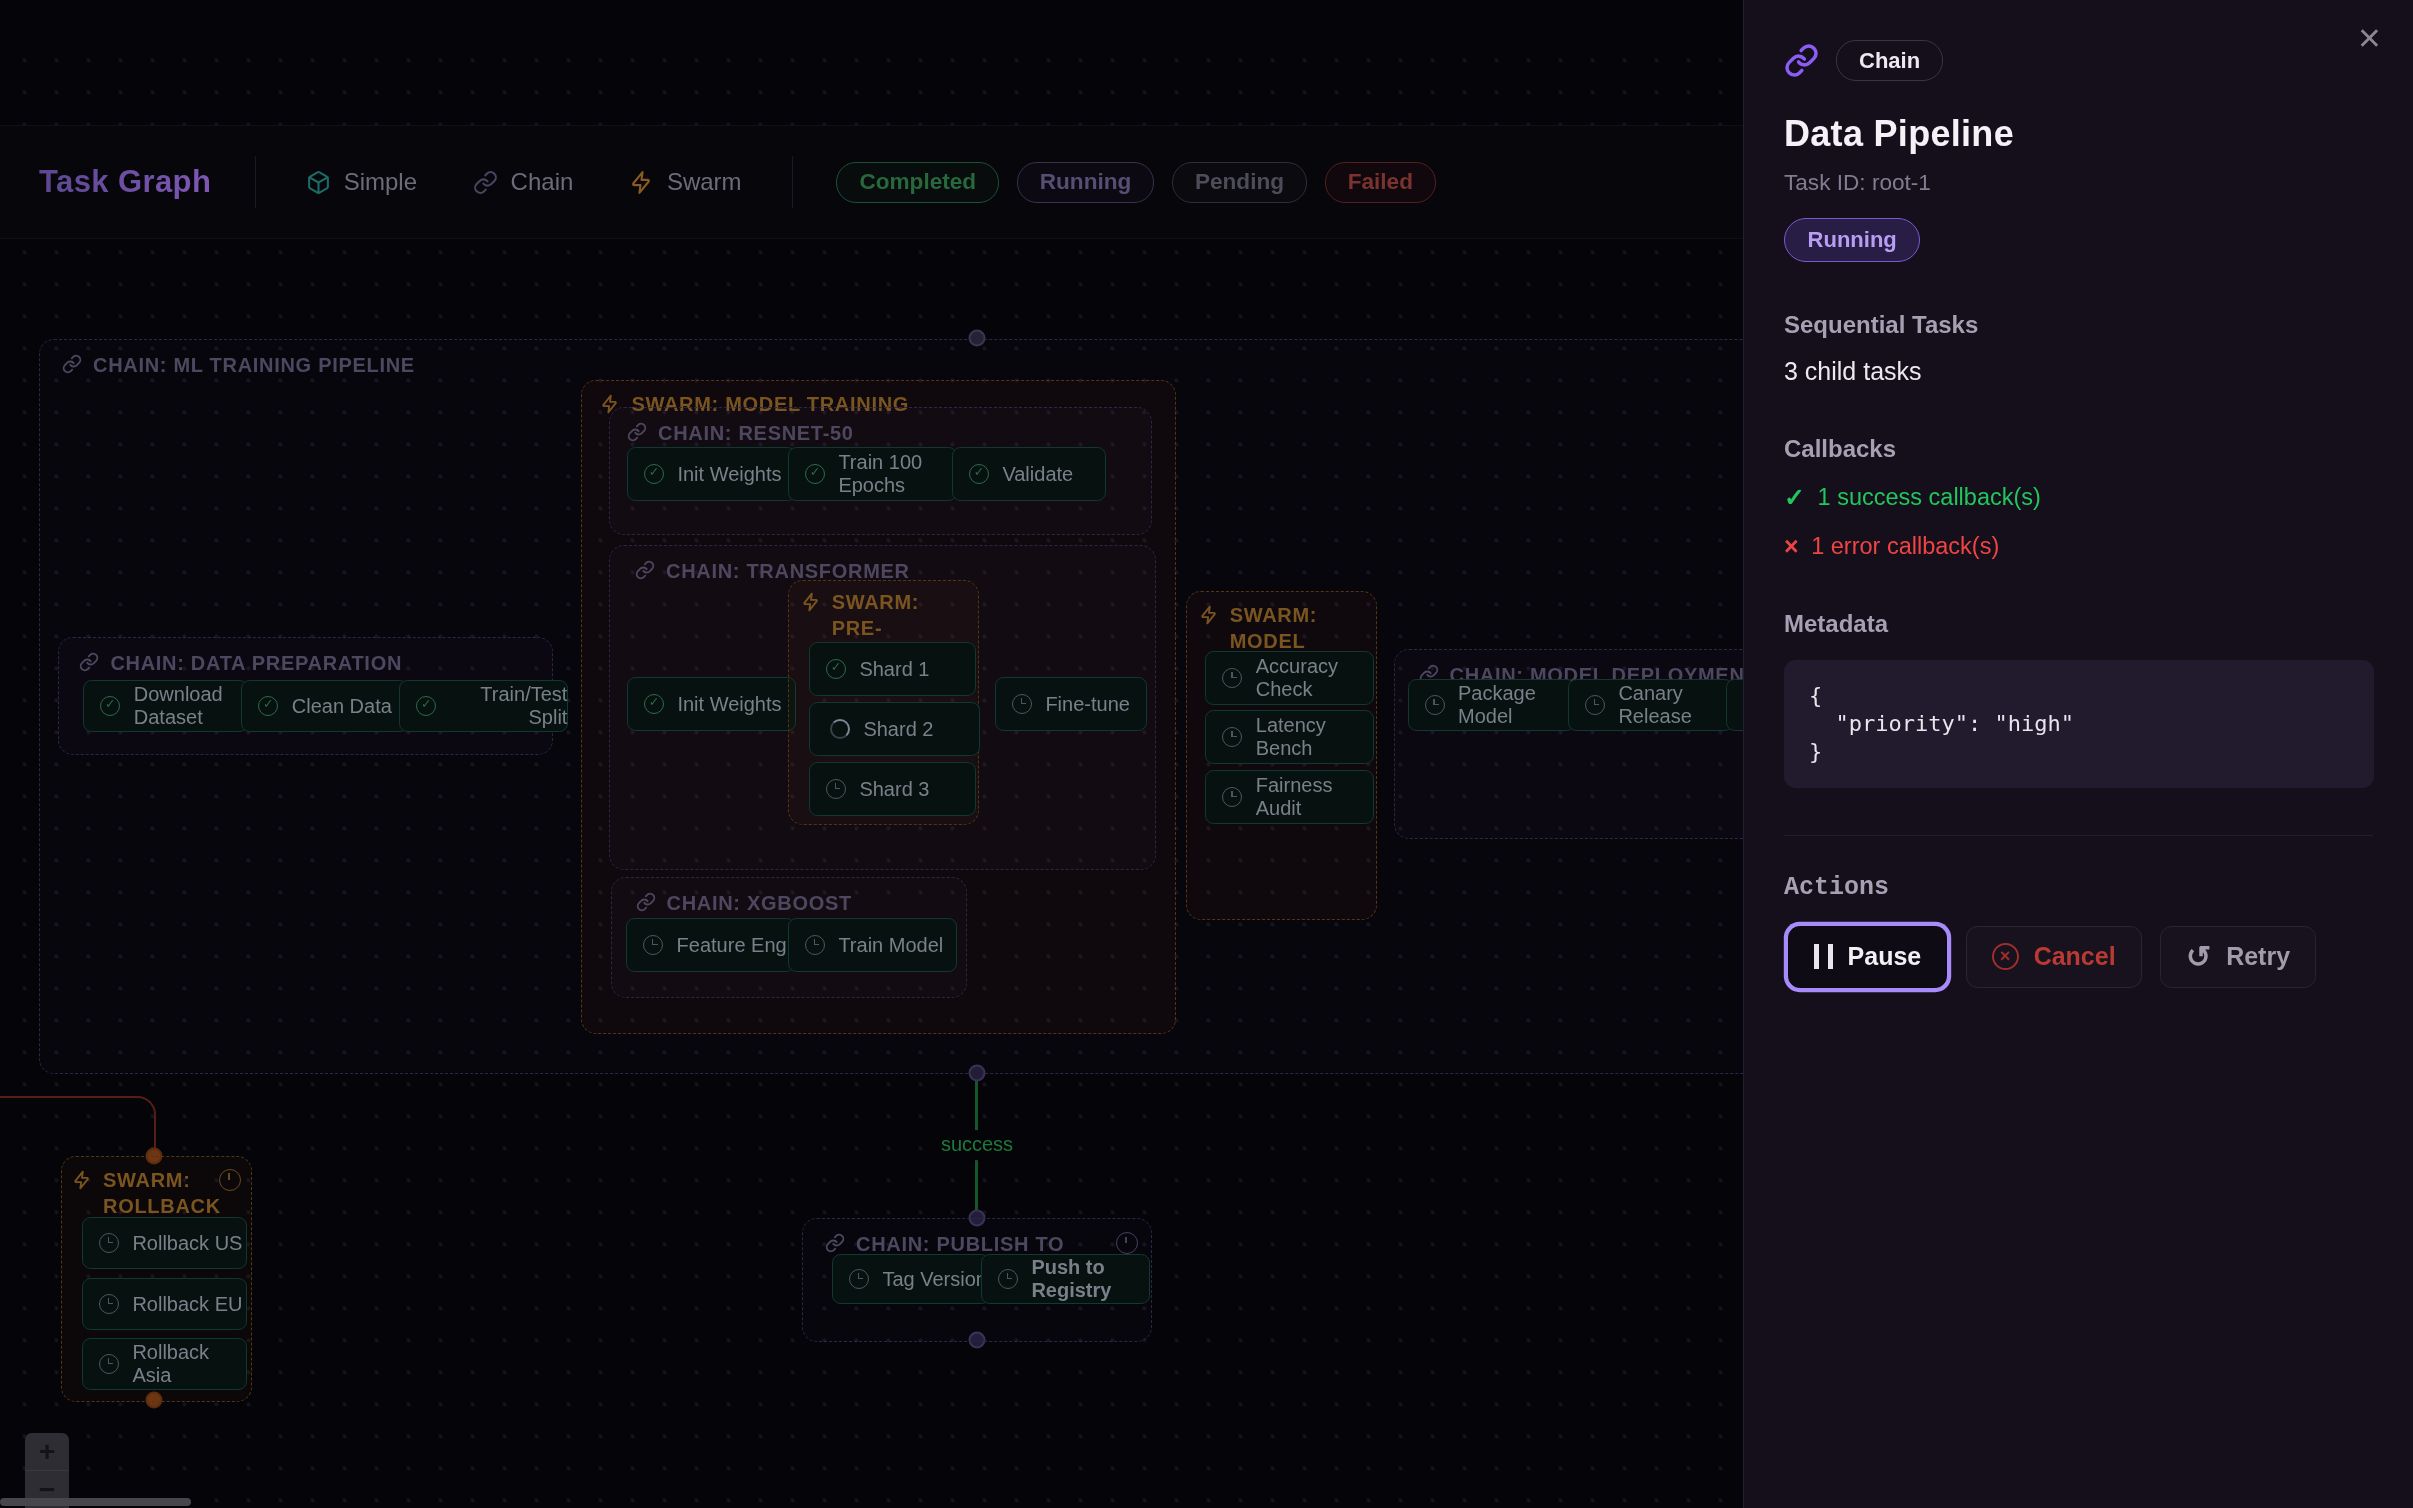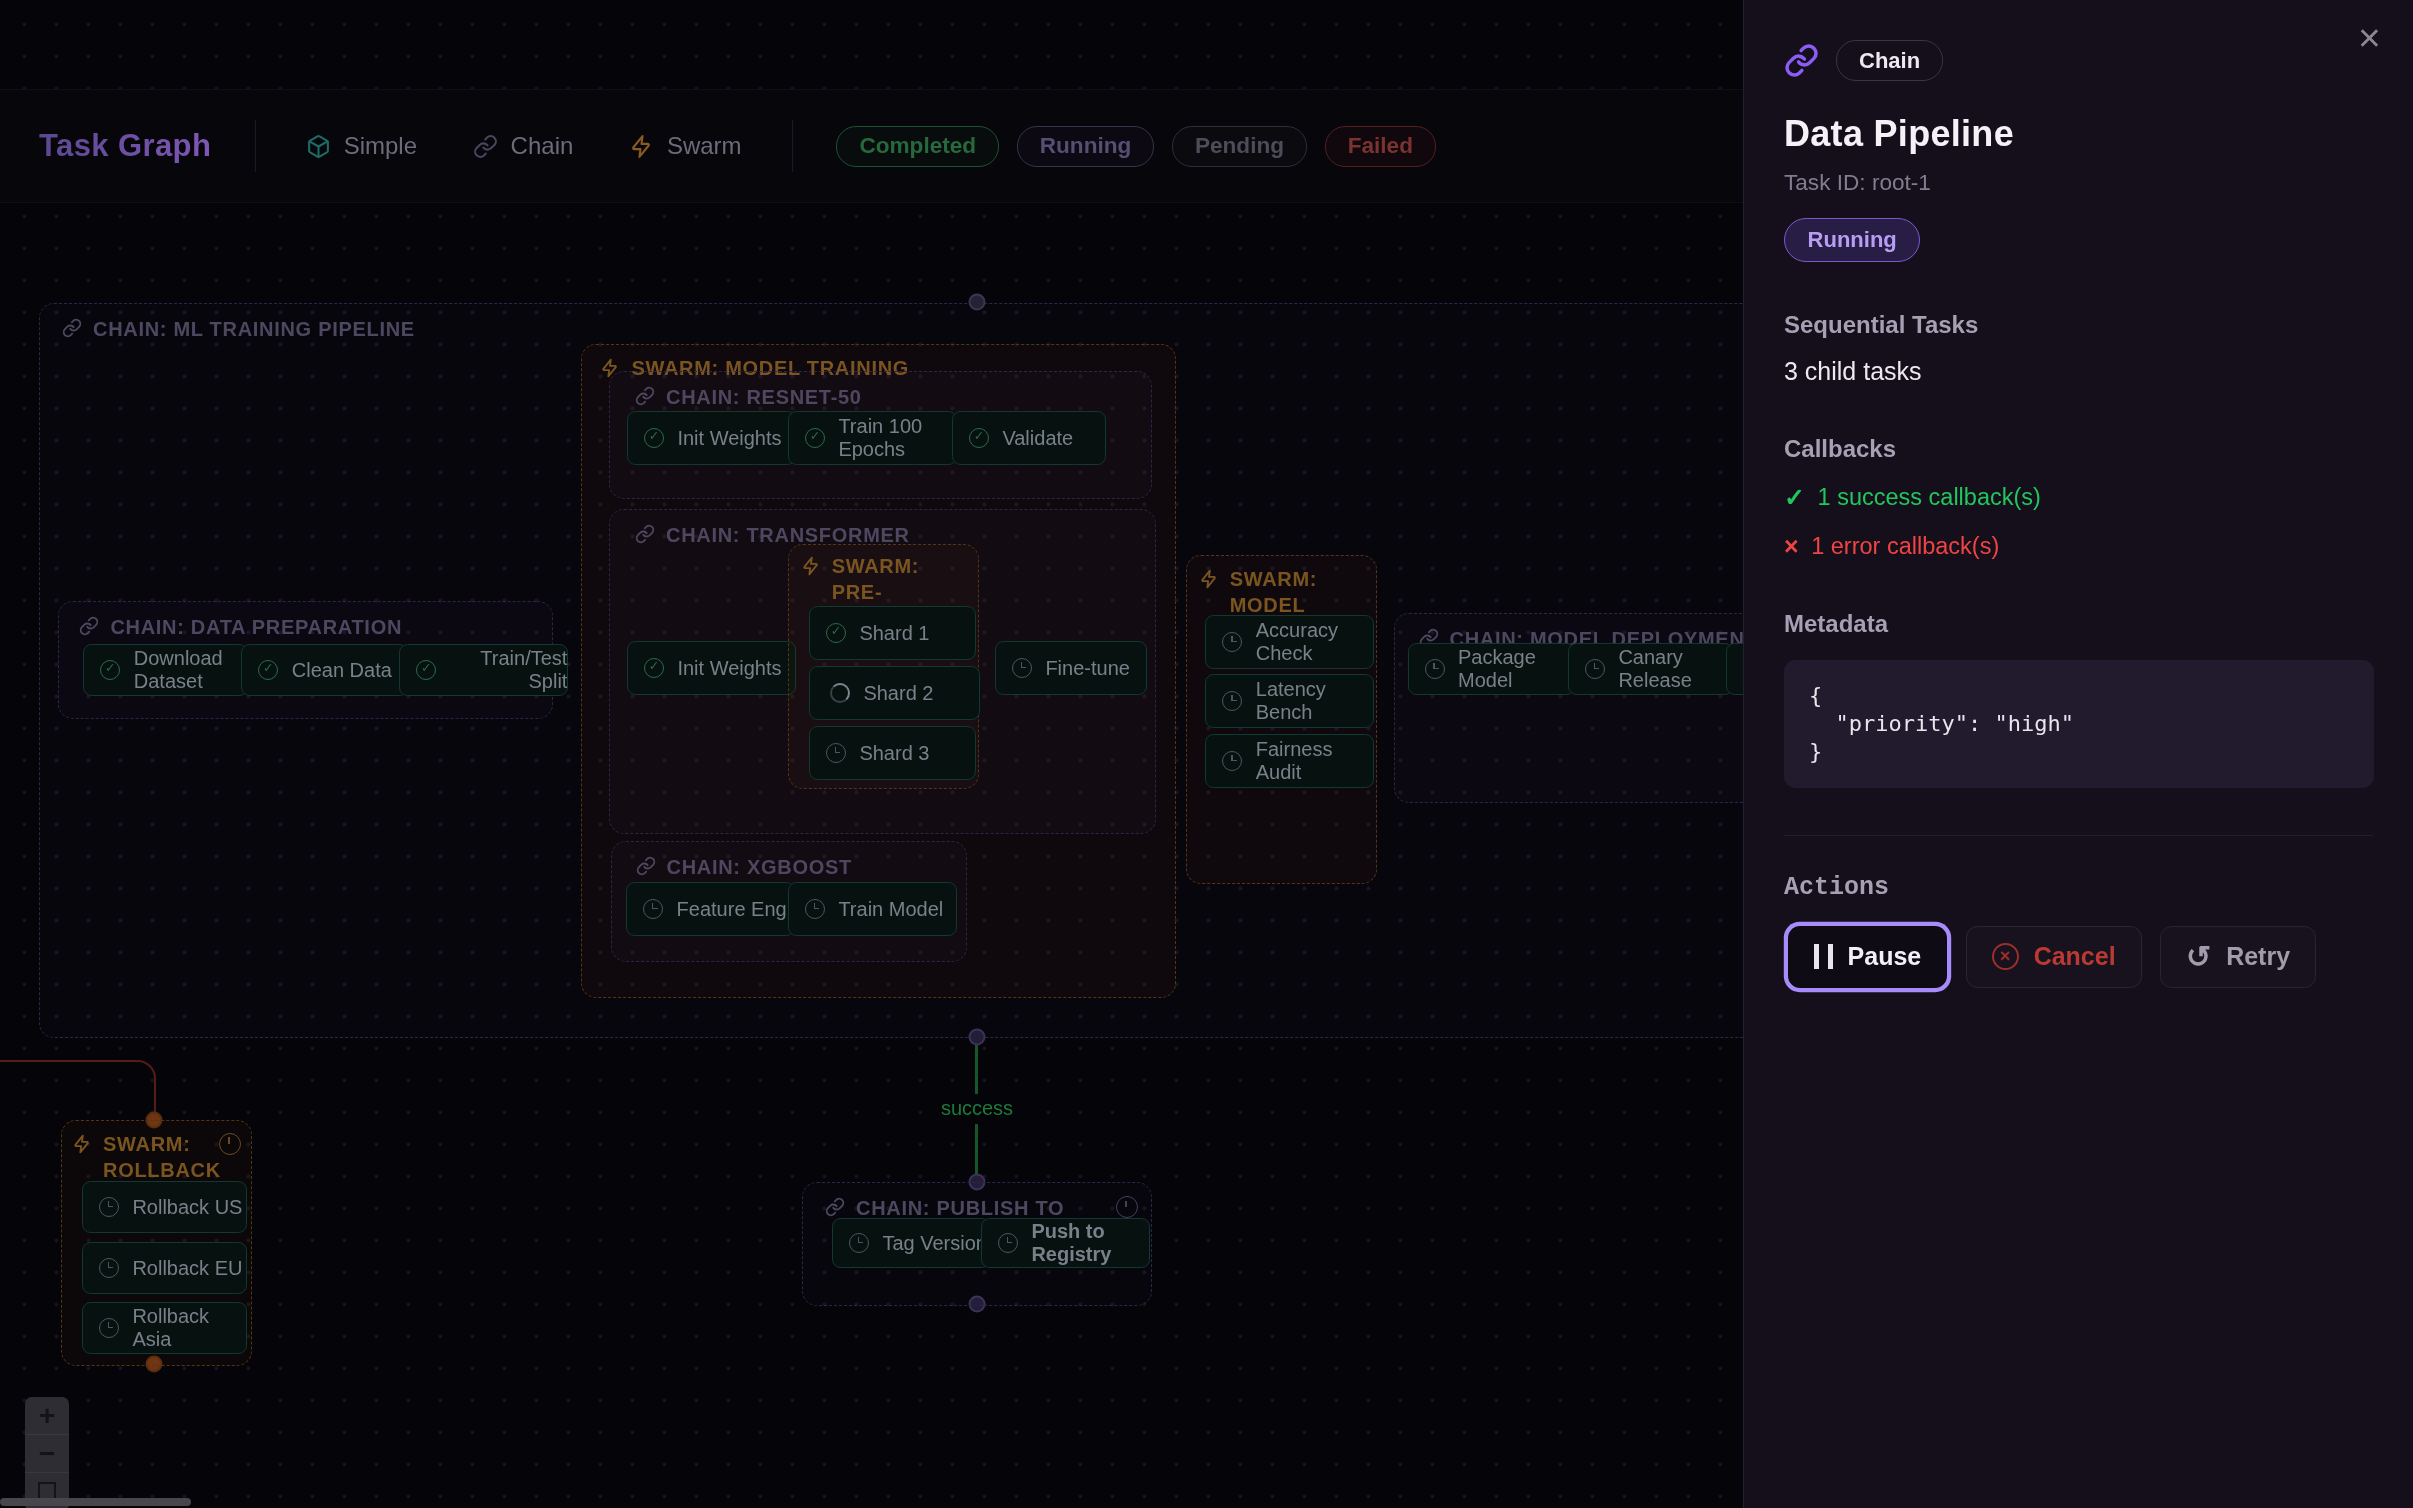--- a/index.html
+++ b/index.html
@@ -1,19 +1,19 @@
 <!DOCTYPE html>
 <html style="font-size:13.4px"><head>
 <meta charset="utf-8">
 <style>
   html,body{margin:0;padding:0;width:2413px;height:1508px;overflow:hidden;background:#050408;
     font-family:"Liberation Sans",sans-serif;-webkit-font-smoothing:antialiased;}
   .canvas{position:absolute;inset:0;background:#050408;
     background-image:radial-gradient(circle,#17131f 1.7px,transparent 2.1px);
-    background-size:32px 32px;background-position:8.4px 8.4px;}
+    background-size:32px 32px;background-position:8.4px 8.4px;margin-top:36px;}
   
   .header{position:absolute;left:0;top:89px;width:2413px;height:112px;display:flex;align-items:center;
     background:#07060a;border-top:0.8px solid #120e18;border-bottom:0.8px solid #120e18;}
   .app-title{margin-left:39px;font-size:31px;font-weight:700;letter-spacing:0.4px;
     background:linear-gradient(90deg,#5b4890,#7e57b5);-webkit-background-clip:text;background-clip:text;color:transparent;}
   .vdiv{width:0.8px;height:52px;background:#1c1826;margin:0 44px;}
   .modes{display:flex;align-items:center;gap:44px;}
   .mode{display:flex;align-items:center;gap:12.6px;font-size:24px;color:#6f6a7a;cursor:pointer;background:none;border:none;font-family:inherit;}
   .mode svg{width:25px;height:25px;fill:none;stroke-width:2;stroke-linecap:round;stroke-linejoin:round;}
   .ic-box{stroke:#1d6b66;}.ic-link-hdr{stroke:#4a4460;}.ic-zap{stroke:#8a5a20;}
@@ -161,21 +161,21 @@
 
     <div class="group g-swarm" style="left:541px;top:40px;width:593px;height:652px;">
       <div class="g-label" style="left:18.4px;top:10px;text-align:center;">
         <svg viewBox="0 0 24 24">
             <path d="M13 2 4.09 12.97A1 1 0 0 0 5 14.5h6l-1 7.5 8.91-10.97A1 1 0 0 0 18 9.5h-6z"></path>
           </svg>
         <span>SWARM: MODEL TRAINING</span>
       </div>
 
       <div class="group g-chain" style="left:27px;top:26px;width:541px;height:126px;">
-        <div class="g-label" style="left:25px;top:11.7px;">
+        <div class="g-label" style="left:17px;top:11.7px;">
           <svg viewBox="0 0 24 24">
               <path d="M10 13a5 5 0 0 0 7.54.54l3-3a5 5 0 0 0-7.07-7.07l-1.72 1.71"></path>
               <path d="M14 11a5 5 0 0 0-7.54-.54l-3 3a5 5 0 0 0 7.07 7.07l1.71-1.71"></path>
             </svg>
           <span>CHAIN: RESNET-50</span>
         </div>
         <div class="node" style="left:17px;top:39px;width:151px;height:52px;">
           <span class="nico completed"></span>
           <span>Init Weights</span>
         </div>

